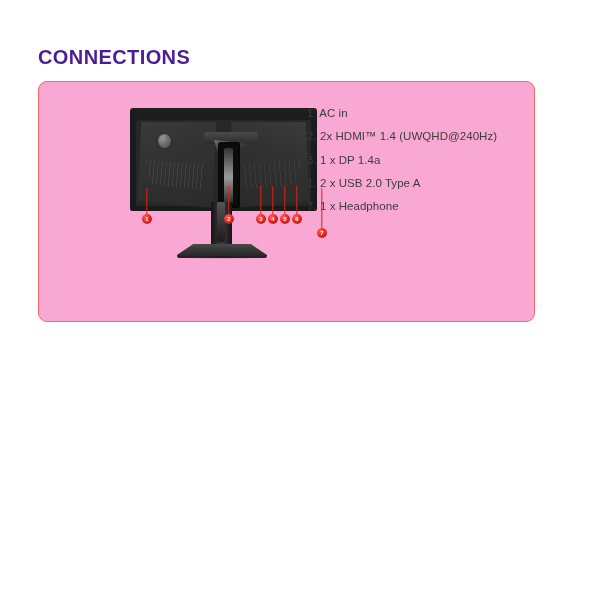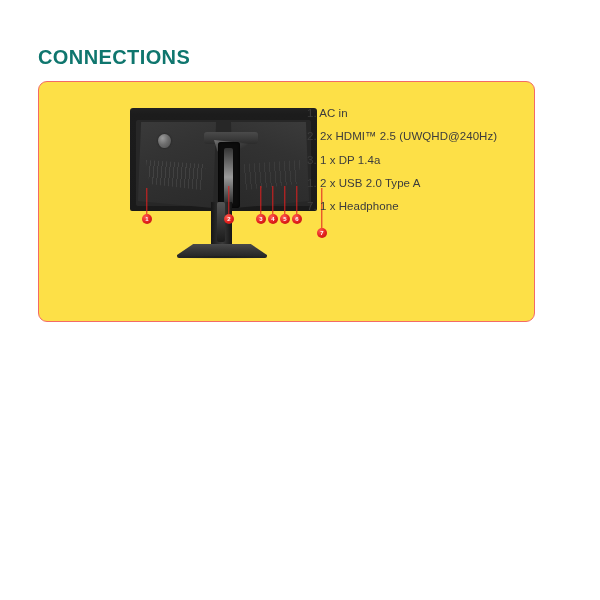--- a/index.html
+++ b/index.html
@@ -17,36 +17,36 @@
   }
 
   
   #section-title {
     position: absolute;
     left: 38px;
     top: 32px;
     font-size: 20px;
     font-weight: bold;
     letter-spacing: 0.4px;
-    color: #0f766e;
+    color: #4c1d95;
     line-height: 1.2;
     white-space: nowrap;
   }
 
   
   #connections-card {
     position: absolute;
     left: 38px;
     top: 81px;
     width: 497px;
     height: 241px;
     box-sizing: border-box;
     border: 1px solid #f36a66;
     border-radius: 9px;
-    background: #fde047;
+    background: #f9a8d4;
   }
 
   
   #monitor-figure {
     position: absolute;
     left: 50px;
     top: 20px;
     width: 235px;
     height: 200px;
   }
@@ -310,19 +310,19 @@
         </div>
         <div class="callout" style="left: 233px; top: 126px;">
           <div class="leader" style="height: 40px;"></div>
           <div class="badge">7</div>
         </div>
       </div>
   </div>
 
   <div id="spec-list">
       <div class="spec-item">1. AC in</div>
-      <div class="spec-item">2. 2x HDMI™ 2.5 (UWQHD@240Hz)</div>
+      <div class="spec-item">2. 2x HDMI™ 1.4 (UWQHD@240Hz)</div>
       <div class="spec-item">3. 1 x DP 1.4a</div>
       <div class="spec-item">1. 2 x USB 2.0 Type A</div>
       <div class="spec-item">7. 1 x Headphone</div>
     </div>
 
 </div>
 
 </body></html>

